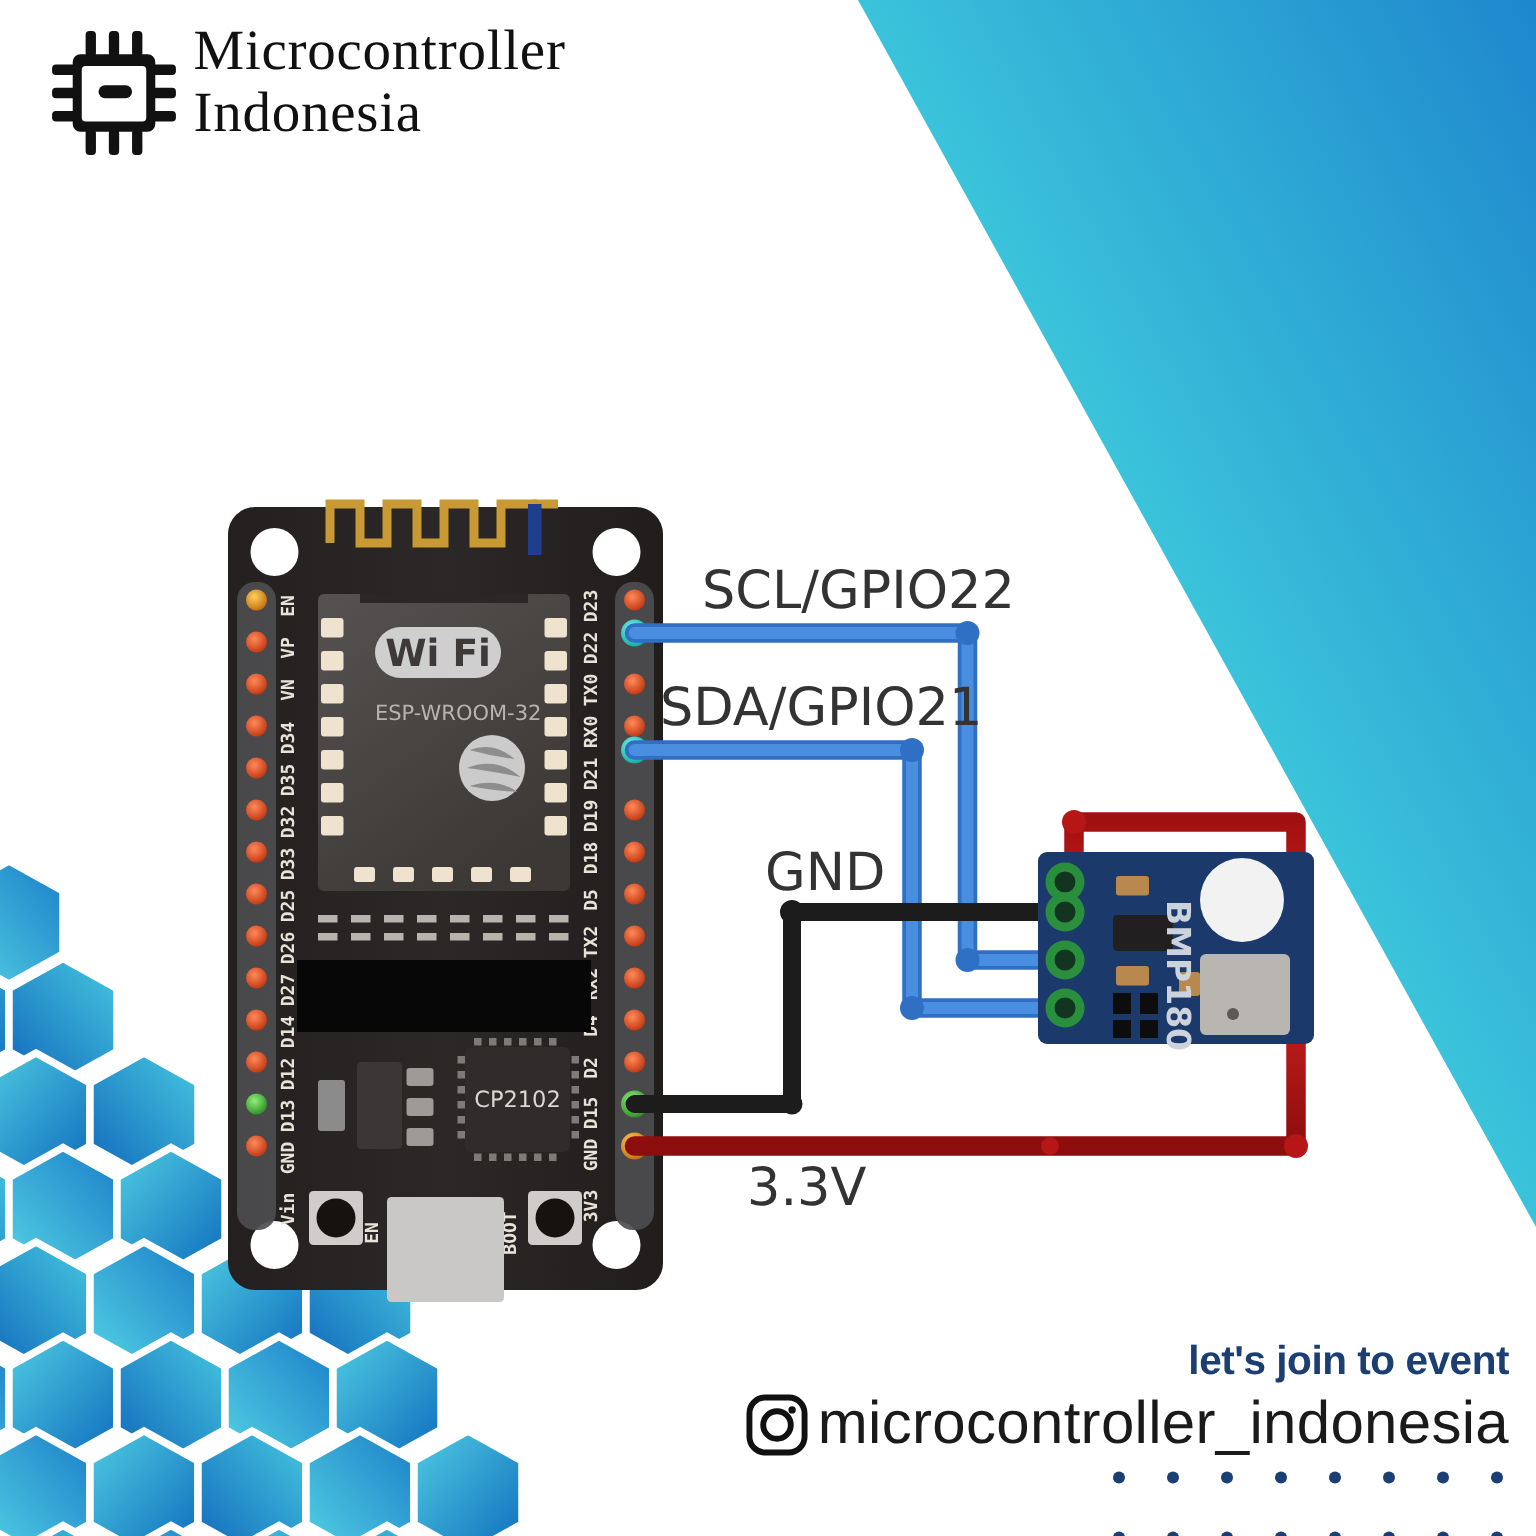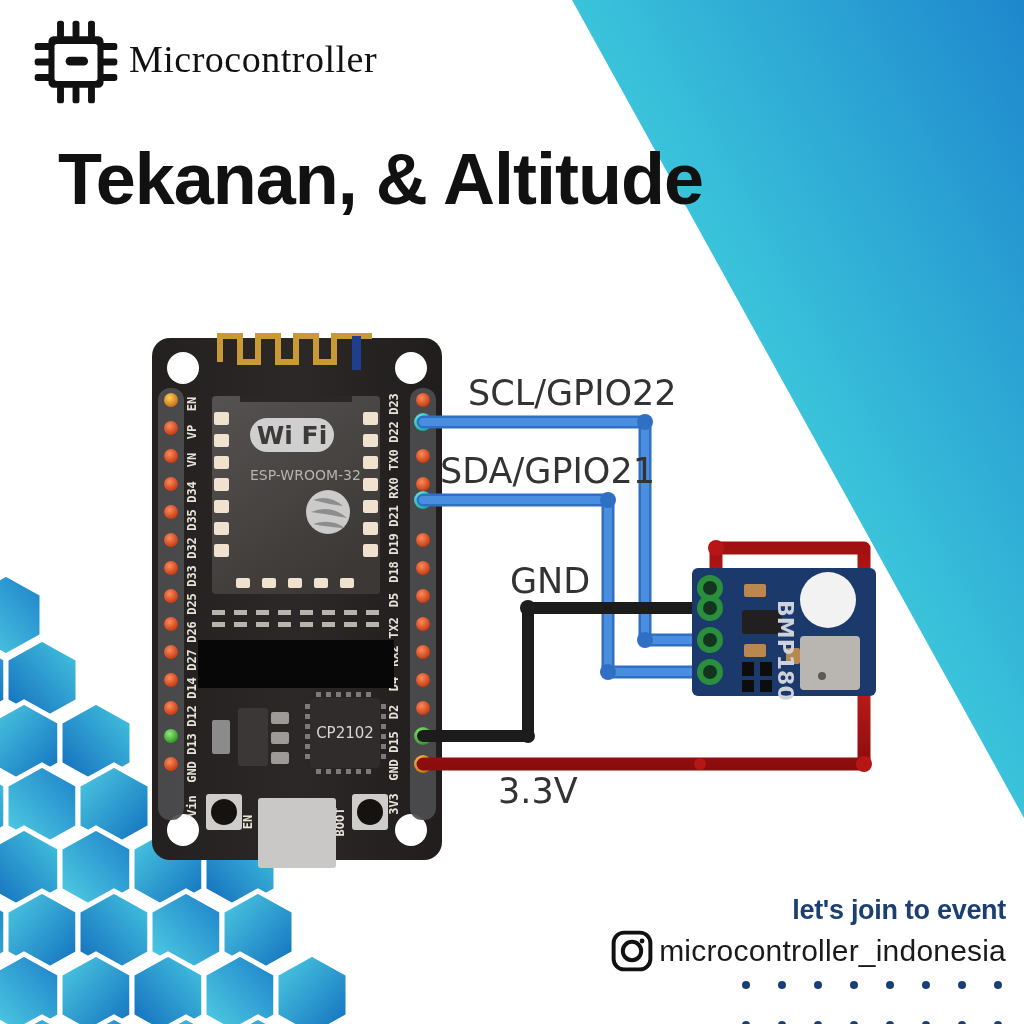--- a/index.html
+++ b/index.html
@@ -6,21 +6,21 @@
   body{width:1024px;height:1024px;overflow:hidden;font-family:"Liberation Sans",sans-serif;}
   #poster{position:relative;width:1024px;height:1024px;background:#ffffff;overflow:hidden;}
 
   
   .diag{position:absolute;inset:0;z-index:0;}
 
   
   .hexwrap{position:absolute;left:-60px;bottom:-30px;width:520px;height:480px;z-index:1;}
 
   
-  .brand{position:absolute;left:33px;top:14px;display:flex;align-items:center;z-index:5;}
+  .brand{position:absolute;left:33px;top:14px;display:flex;align-items:flex-start;z-index:5;}
   .chip-ico{width:86px;height:88px;flex:0 0 auto;margin-top:4px;}
   .brandtxt{margin-left:10px;font-family:"Liberation Serif",serif;font-size:38px;line-height:1.08;
             color:#111;font-weight:400;letter-spacing:.5px;}
   .brandtxt span{display:block;}
 
   
   .headline{position:absolute;left:58px;top:128px;z-index:5;width:880px;
             font-family:"Liberation Sans",sans-serif;font-weight:bold;font-size:72px;
             line-height:1.42;color:#111;letter-spacing:-1px;}
   .headline span{display:block;}
@@ -28,21 +28,21 @@
   
   .stage{position:absolute;left:0;top:300px;width:1024px;height:600px;z-index:4;}
   .stage svg{display:block;}
 
   
   .footer{position:absolute;right:18px;bottom:52px;z-index:6;text-align:right;}
   .tagline{font-family:"Liberation Sans",sans-serif;font-weight:bold;font-size:27px;
            color:#1b3f72;letter-spacing:-.3px;margin-bottom:4px;}
   .handlerow{display:flex;align-items:center;justify-content:flex-end;gap:6px;}
   .ig-ico{width:42px;height:42px;flex:0 0 auto;}
-  .handle{font-family:"Liberation Sans",sans-serif;font-size:30px;color:#1a1a1a;letter-spacing:.2px;}
+  .handle{font-family:"Liberation Sans",sans-serif;font-size:40px;color:#1a1a1a;letter-spacing:.2px;}
   .dotsrow{position:absolute;right:22px;z-index:6;display:flex;gap:28px;}
   .dotsrow i{display:block;width:8px;height:8px;border-radius:50%;background:#1b3f72;}
   .dots1{bottom:35px;}
   .dots2{bottom:-5px;}
 </style>
 </head>
 <body>
 
 <div id="poster">
 
@@ -133,25 +133,25 @@
         <rect x="76" y="64" width="22" height="8" rx="3"></rect>
 
         <path d="M24 20h52a6 6 0 0 1 6 6v48a6 6 0 0 1-6 6H24a6 6 0 0 1-6-6V26a6 6 0 0 1 6-6z
                  m4 9a3 3 0 0 0-3 3v37a3 3 0 0 0 3 3h44a3 3 0 0 0 3-3V32a3 3 0 0 0-3-3z"></path>
 
         <rect x="38" y="44" width="26" height="10" rx="5"></rect>
       </g>
     </svg>
     <div class="brandtxt">
       <span>Microcontroller</span>
+      <span>Indonesia</span>
     </div>
   </div>
 
   <div class="headline">
-    <span>Tekanan, &amp; Altitude</span>
   </div>
 
   <div class="stage">
   <svg width="1024" height="600" viewBox="0 0 1024 600">
     <defs>
       <linearGradient id="boardG" x1="0" y1="0" x2="1" y2="0">
         <stop offset="0%" stop-color="#23201f"></stop>
         <stop offset="50%" stop-color="#2c2827"></stop>
         <stop offset="100%" stop-color="#201d1c"></stop>
       </linearGradient>

